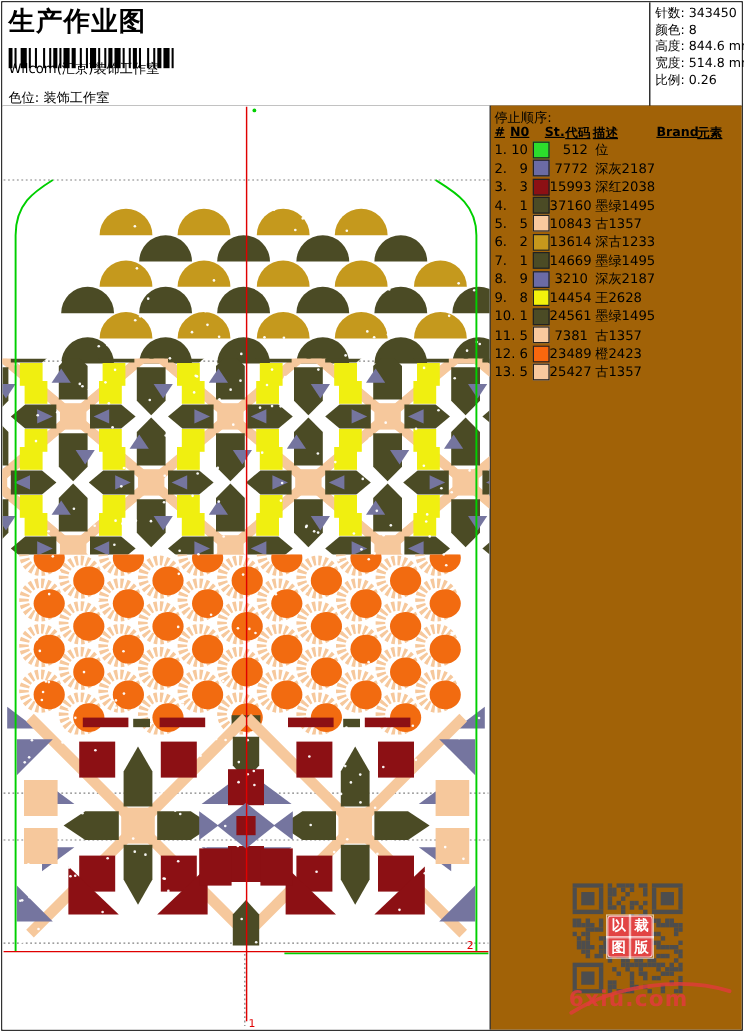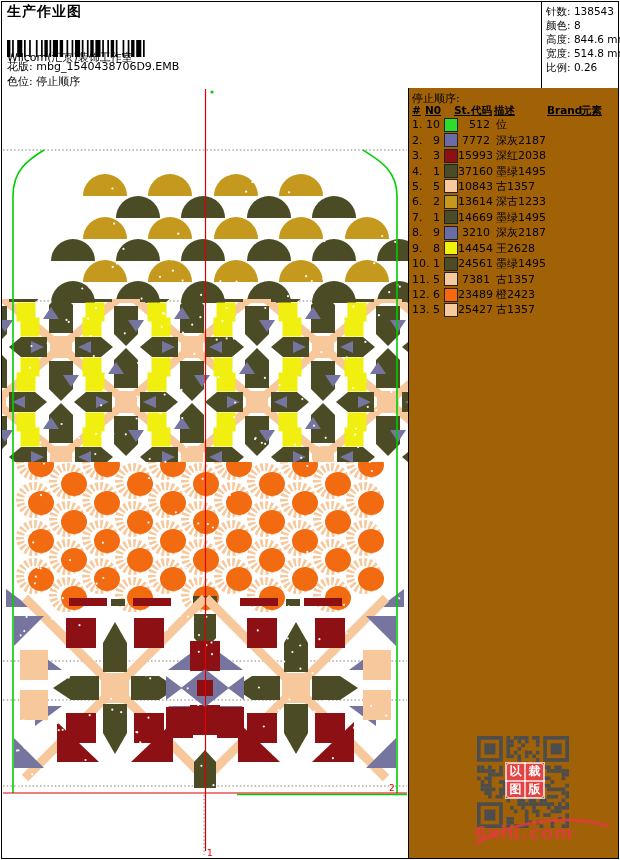--- a/index.html
+++ b/index.html
@@ -2,21 +2,21 @@
 <html><head>
 <meta charset="utf-8">
 <style>
   html,body{margin:0;padding:0;background:#fff;}
   body{width:620px;height:860px;position:relative;overflow:hidden;
        font-family:"DejaVu Sans","Liberation Sans",sans-serif;color:#000;}
   .abs{position:absolute;}
   #page-border{left:1px;top:1px;width:616px;height:856px;border:1.5px solid #000;}
   
   #header{left:2px;top:2px;width:616px;height:86px;border-bottom:1px solid #000;background:#fff;}
-  #doc-title{left:5px;top:1px;font-size:14px;font-weight:bold;letter-spacing:1px;}
+  #doc-title{left:5px;top:1px;font-size:22px;font-weight:bold;letter-spacing:1px;}
   #studio{left:5px;top:24px;font-size:11px;margin-top:24px;}
   #barcode{left:5px;top:38px;width:233px;height:17px;}
   #pattern-line,#colorway-line{font-size:11px;}
   #pattern-line{left:5px;top:57px;}
   #colorway-line{left:5px;top:72px;}
   #stats-panel{left:539px;top:0;width:77px;height:86px;border-left:1px solid #000;padding:3px 0 0 4px;}
   .stat-row{font-size:10.5px;line-height:13.9px;white-space:nowrap;}
   
   #design-area{left:2px;top:88px;width:406px;height:770px;border-right:1px solid #000;background:#fff;}
   
@@ -72,30 +72,26 @@
         <rect x="95.20000000000005" y="0" width="1.7" height="17" fill="#000"></rect>
         <rect x="100.30000000000005" y="0" width="1.7" height="17" fill="#000"></rect>
         <rect x="103.70000000000006" y="0" width="3.4" height="17" fill="#000"></rect>
         <rect x="108.80000000000007" y="0" width="1.7" height="17" fill="#000"></rect>
         <rect x="115.60000000000007" y="0" width="1.7" height="17" fill="#000"></rect>
         <rect x="120.70000000000007" y="0" width="1.7" height="17" fill="#000"></rect>
         <rect x="124.10000000000008" y="0" width="3.4" height="17" fill="#000"></rect>
         <rect x="129.20000000000007" y="0" width="5.1" height="17" fill="#000"></rect>
         <rect x="136.00000000000006" y="0" width="1.7" height="17" fill="#000"></rect>
       </svg></div>
-  <div id="pattern-line" class="abs">
-    <span>花版:</span>
-    <span>mbg_1540438706D9.EMB</span>
-  </div>
   <div id="colorway-line" class="abs">
     <span>色位:</span>
-    <span>停止顺序</span>
+    <span>装饰工作室</span>
   </div>
   <div id="stats-panel" class="abs">
-    <div class="stat-row"><span>针数:</span> <span>138543</span></div>
+    <div class="stat-row"><span>针数:</span> <span>343450</span></div>
     <div class="stat-row"><span>颜色:</span> <span>8</span></div>
     <div class="stat-row"><span>高度:</span> <span>844.6 mm</span></div>
     <div class="stat-row"><span>宽度:</span> <span>514.8 mm</span></div>
     <div class="stat-row"><span>比例:</span> <span>0.26</span></div>
   </div>
 </div>
 
 <div id="design-area" class="abs">
   <svg id="design-svg" viewBox="2 88 406 770" width="406" height="770">
       <defs>

